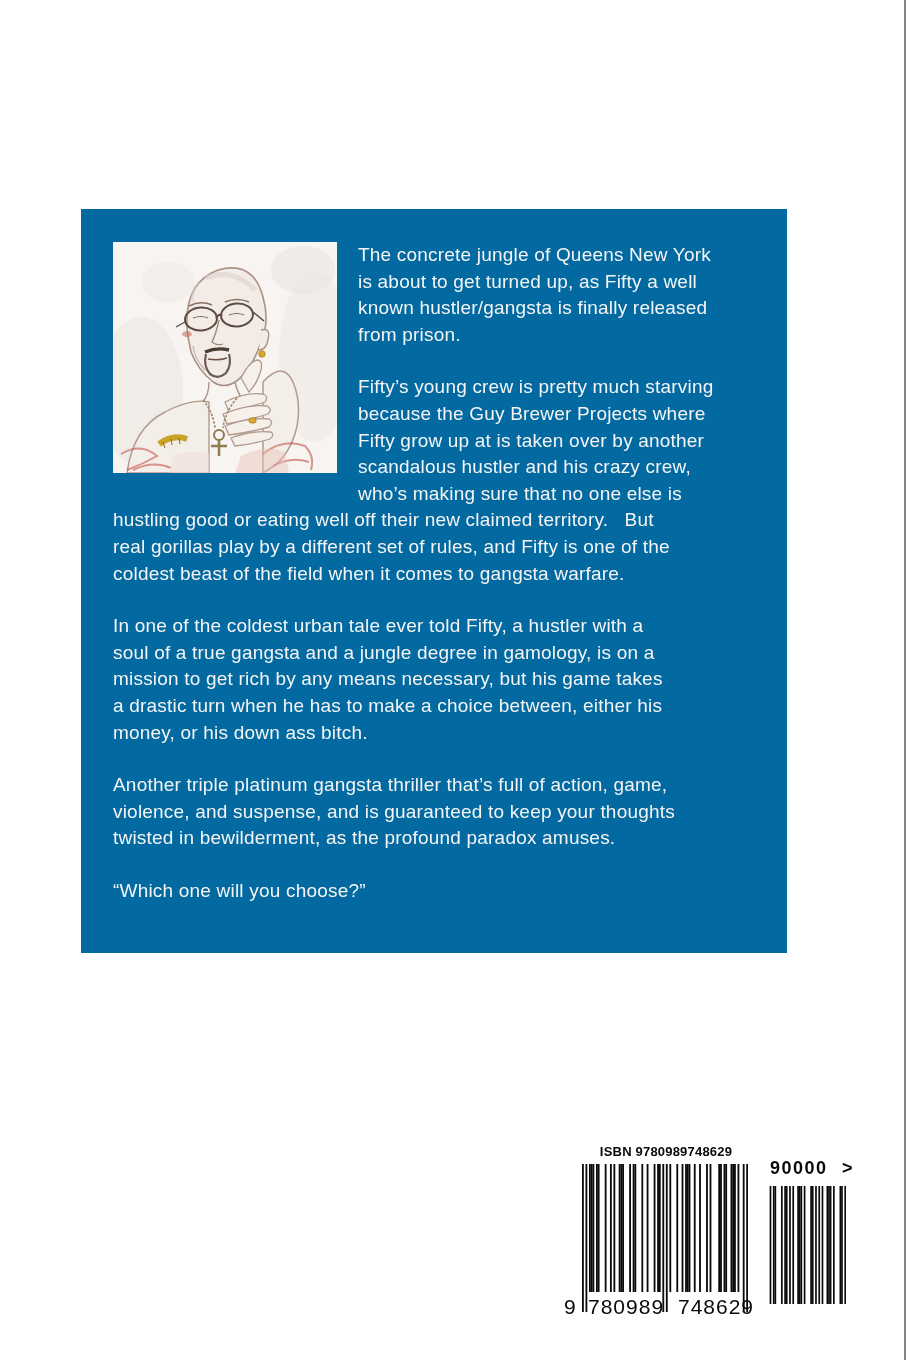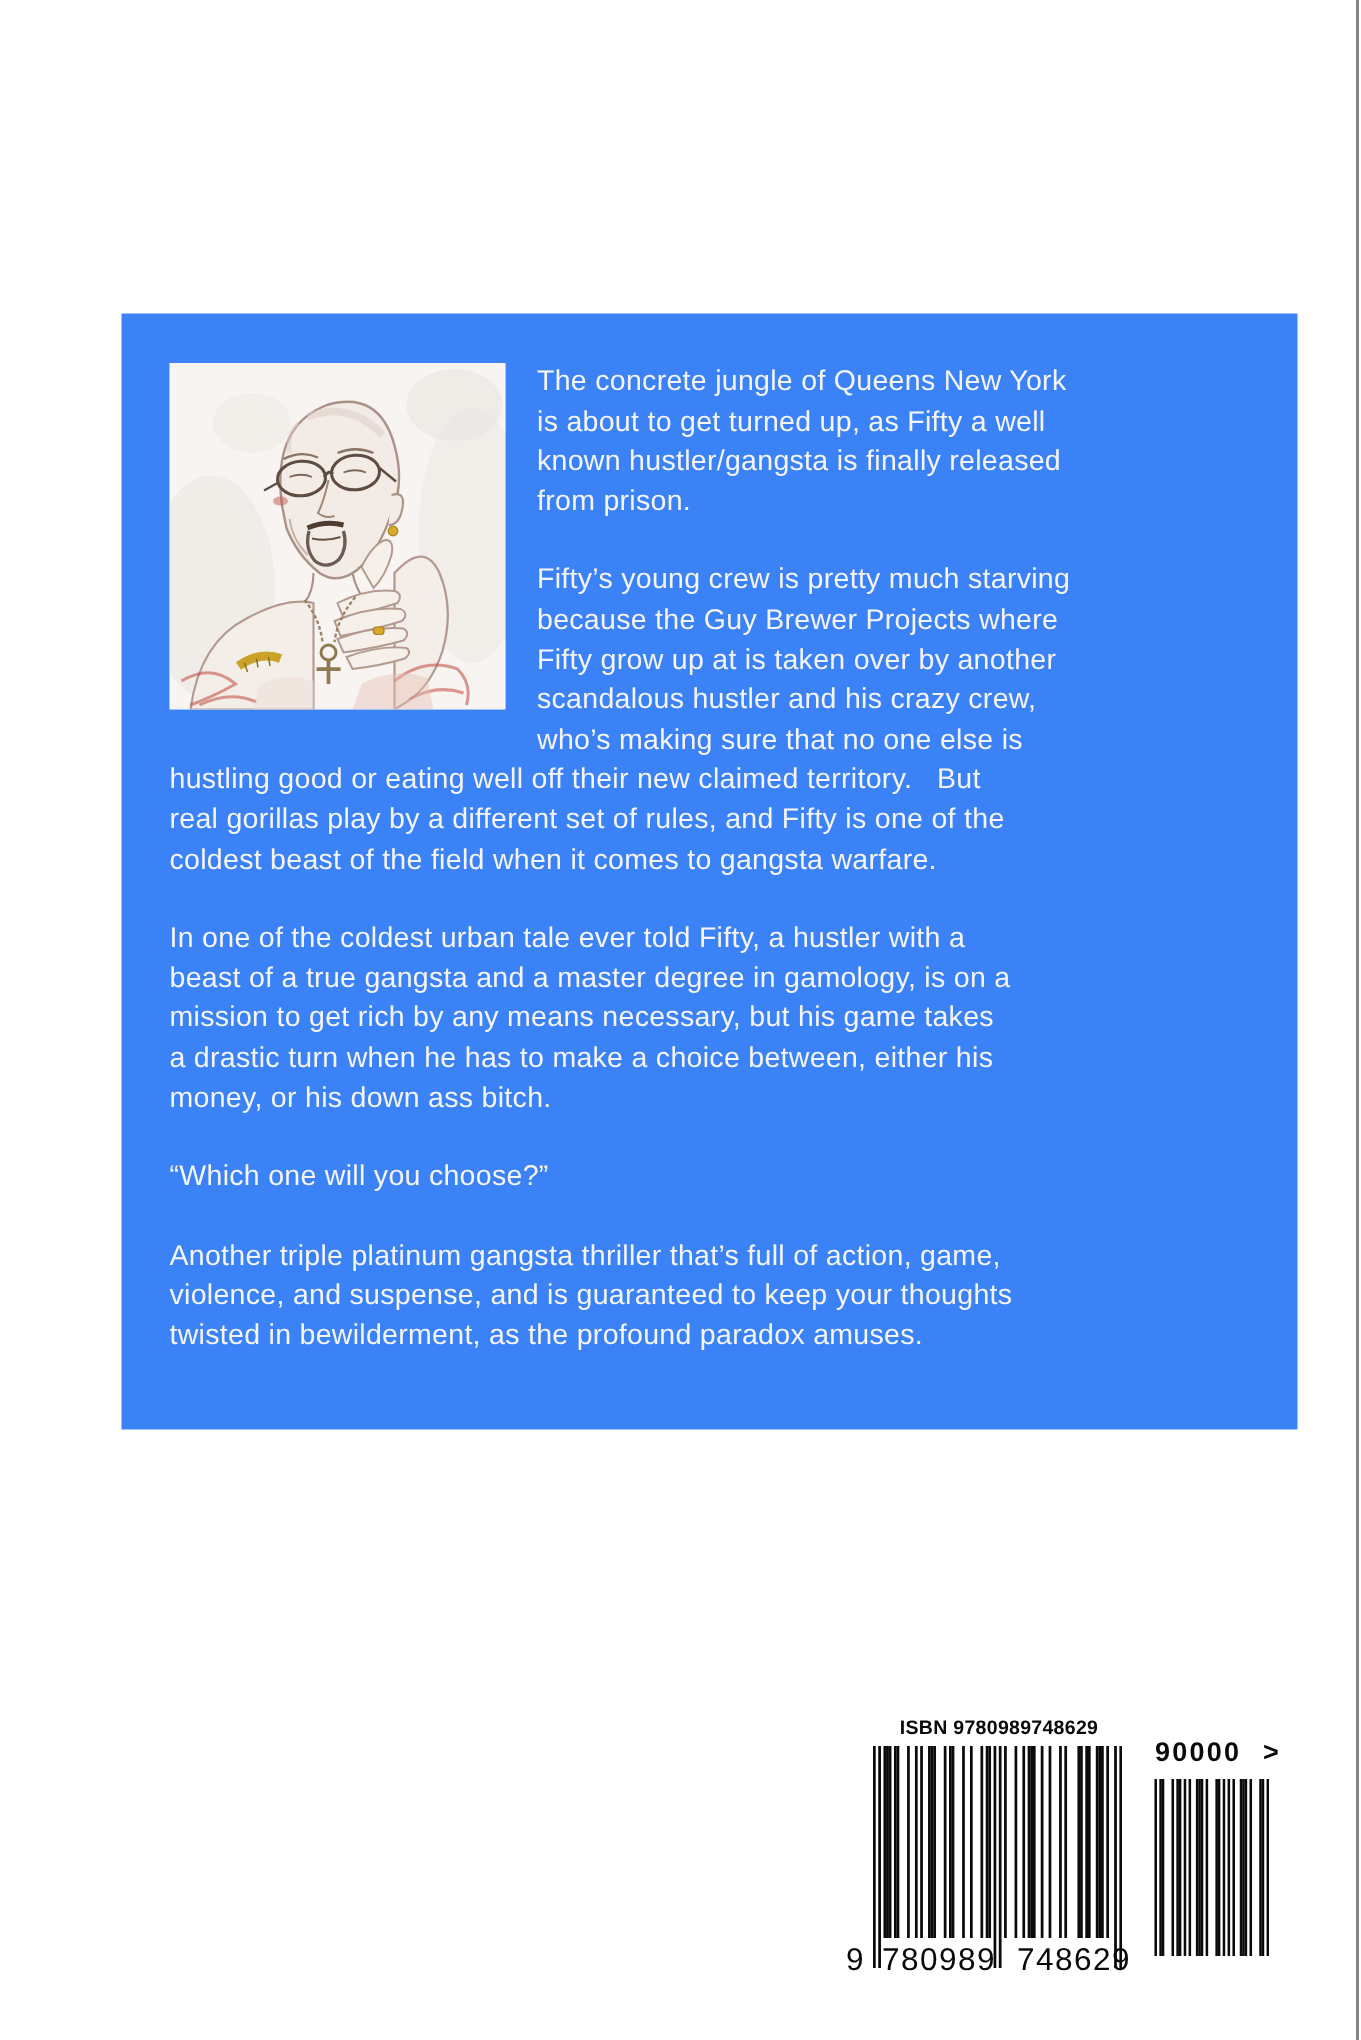--- a/index.html
+++ b/index.html
@@ -4,22 +4,22 @@
 <style>
   html,body{margin:0;padding:0;}
   body{
     width:907px;height:1360px;position:relative;
     background:#ffffff;overflow:hidden;
     font-family:"Liberation Sans","DejaVu Sans",sans-serif;
   }
   .page{position:absolute;inset:0;}
   
   .blurb-panel{
-    position:absolute;left:81px;top:209px;width:784px;height:744px;
-    background:#3b82f6;box-sizing:border-box;
+    position:absolute;left:81px;top:209px;width:706px;height:744px;
+    background:#0369a1;box-sizing:border-box;
     padding:33px 14px 0 32px;
   }
   .portrait{
     float:left;width:224px;height:231px;margin:0 21px 26px 0;
     background:#f7f4f1;overflow:hidden;
   }
   .portrait svg{display:block;width:100%;height:100%;}
   .blurb-panel p{
     margin:0 0 26px 0;
     color:#f5f5f5;
@@ -128,28 +128,28 @@
 from prison.</p>
     <p>Fifty’s young crew is pretty much starving
 because the Guy Brewer Projects where
 Fifty grow up at is taken over by another
 scandalous hustler and his crazy crew,
 who’s making sure that no one else is
 hustling good or eating well off their new claimed territory.   But
 real gorillas play by a different set of rules, and Fifty is one of the
 coldest beast of the field when it comes to gangsta warfare.</p>
     <p>In one of the coldest urban tale ever told Fifty, a hustler with a
-beast of a true gangsta and a master degree in gamology, is on a
+soul of a true gangsta and a jungle degree in gamology, is on a
 mission to get rich by any means necessary, but his game takes
 a drastic turn when he has to make a choice between, either his
 money, or his down ass bitch.</p>
-    <p>“Which one will you choose?”</p>
     <p>Another triple platinum gangsta thriller that’s full of action, game,
 violence, and suspense, and is guaranteed to keep your thoughts
 twisted in bewilderment, as the profound paradox amuses.</p>
+    <p>“Which one will you choose?”</p>
   </div>
 
   <div class="barcode-area">
     <div class="isbn-label">ISBN 9780989748629</div>
     <svg class="ean13" width="166" height="148">
         <rect x="0.00" y="0" width="1.82" height="148" fill="#0a0a0a"></rect>
         <rect x="3.49" y="0" width="1.82" height="148" fill="#0a0a0a"></rect>
         <rect x="6.99" y="0" width="1.82" height="128" fill="#0a0a0a"></rect>
         <rect x="8.74" y="0" width="1.82" height="128" fill="#0a0a0a"></rect>
         <rect x="10.48" y="0" width="1.82" height="128" fill="#0a0a0a"></rect>

